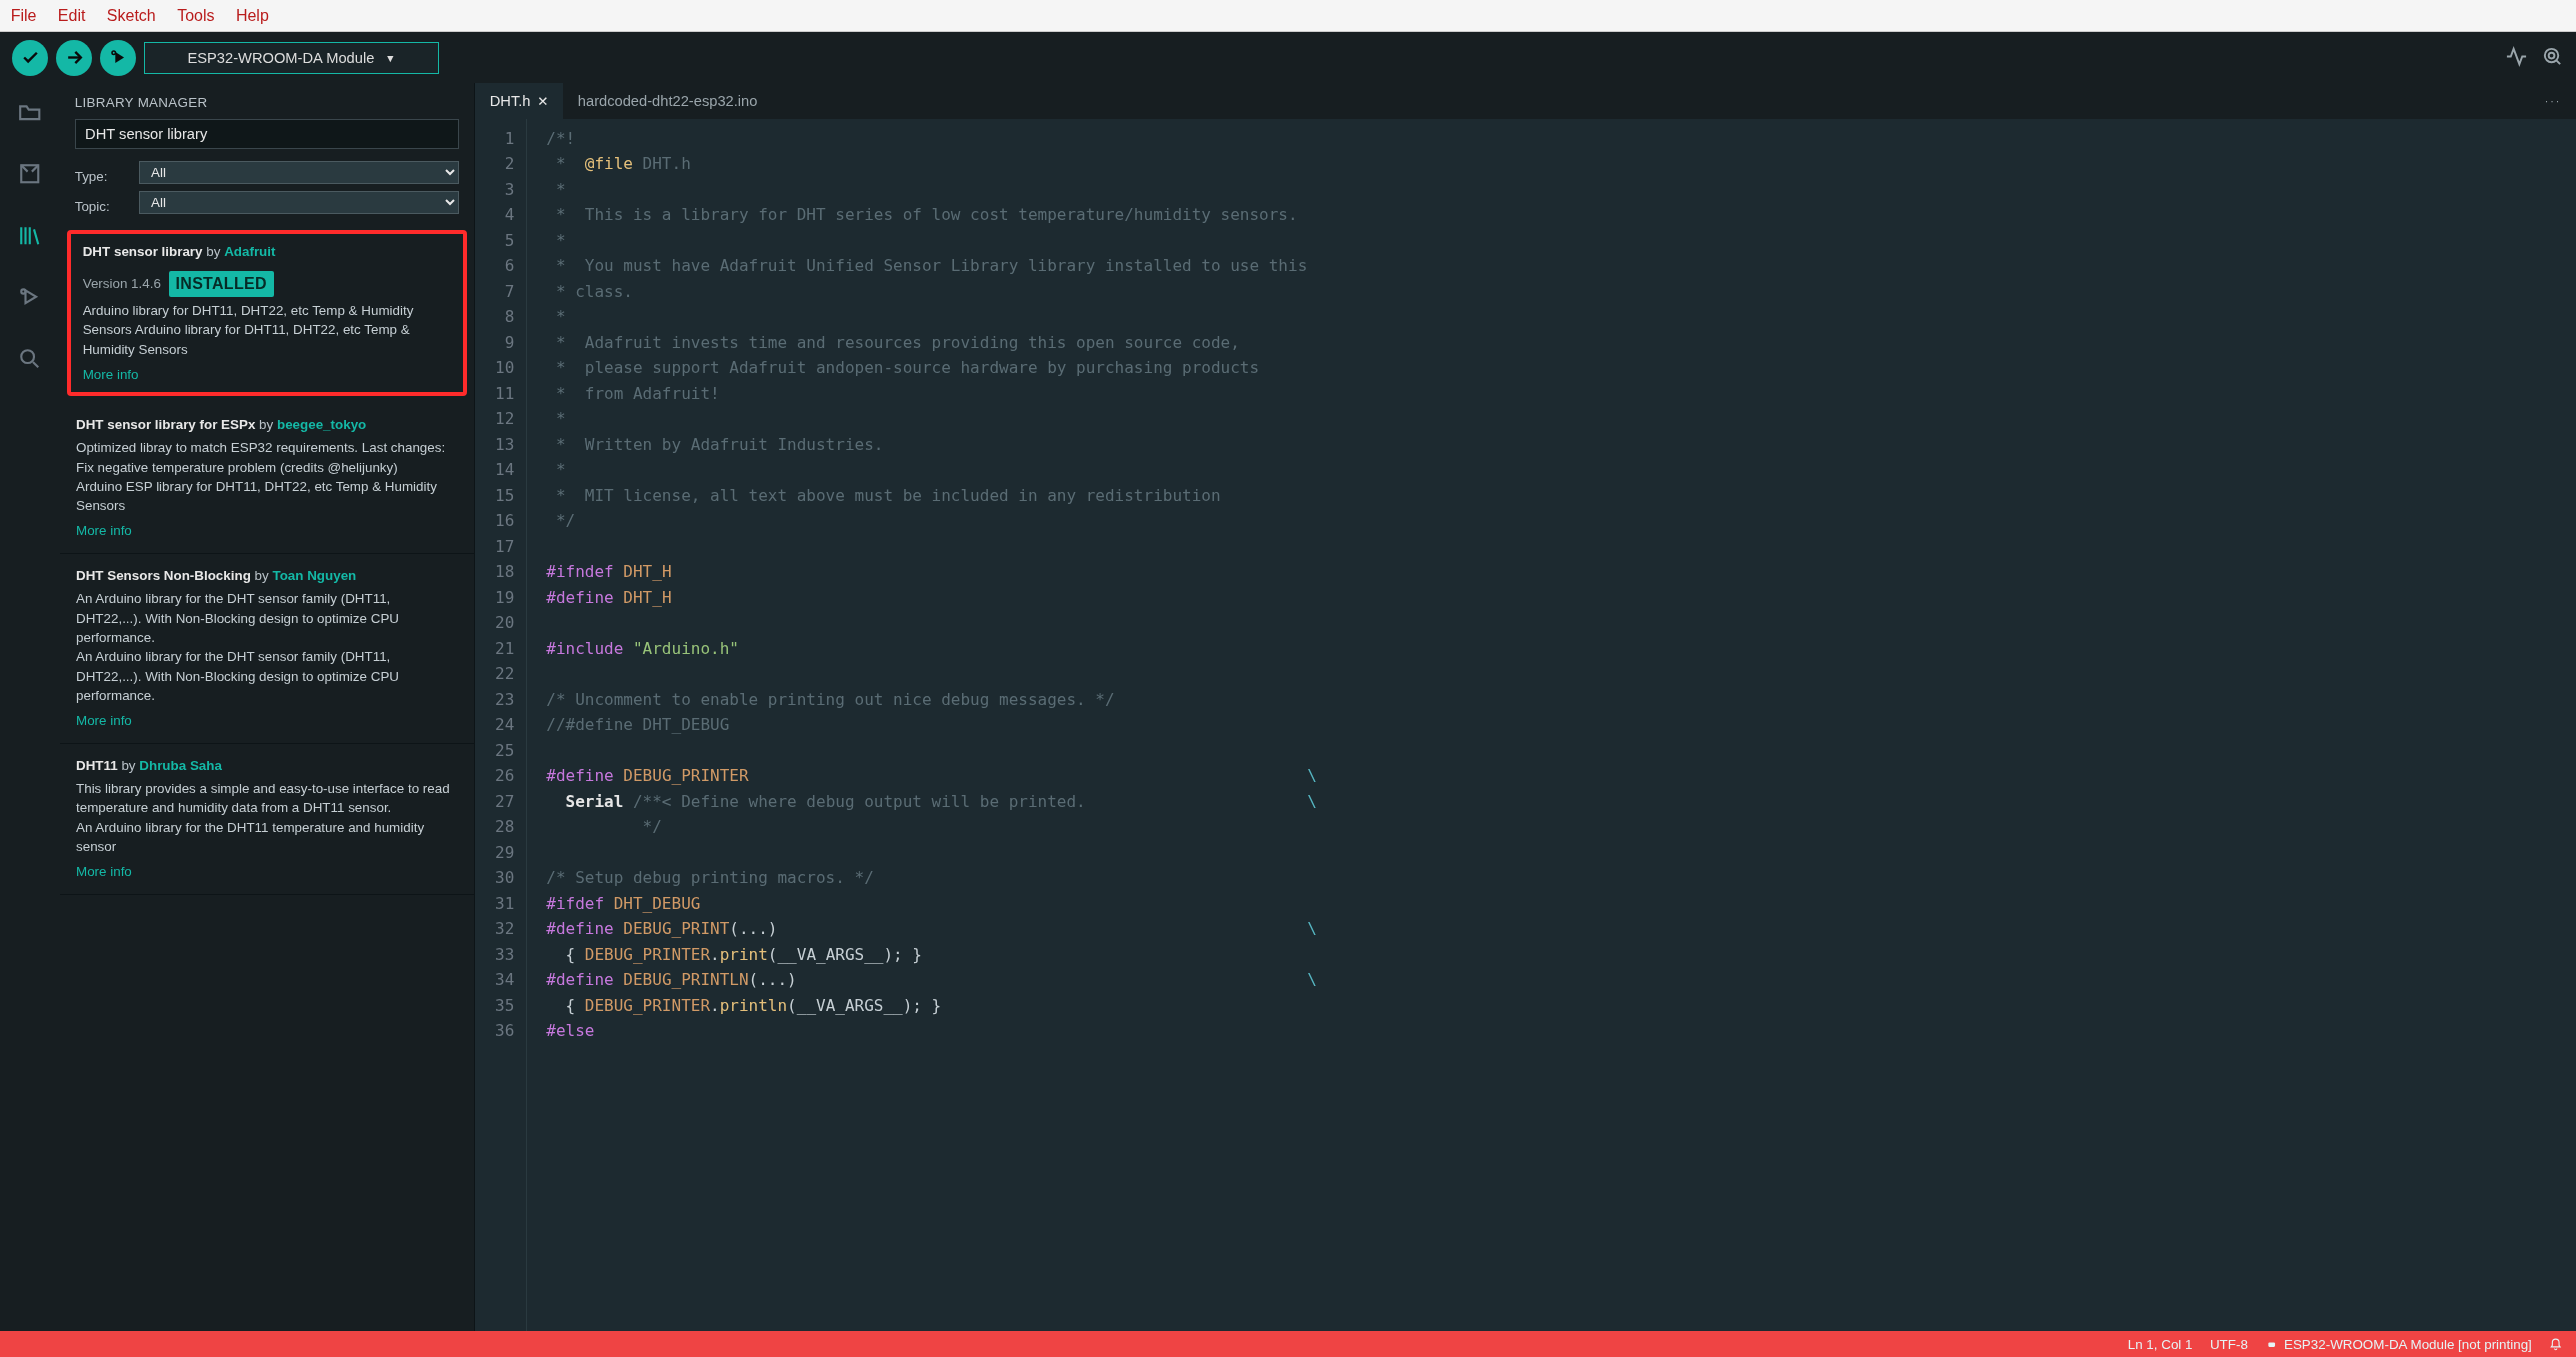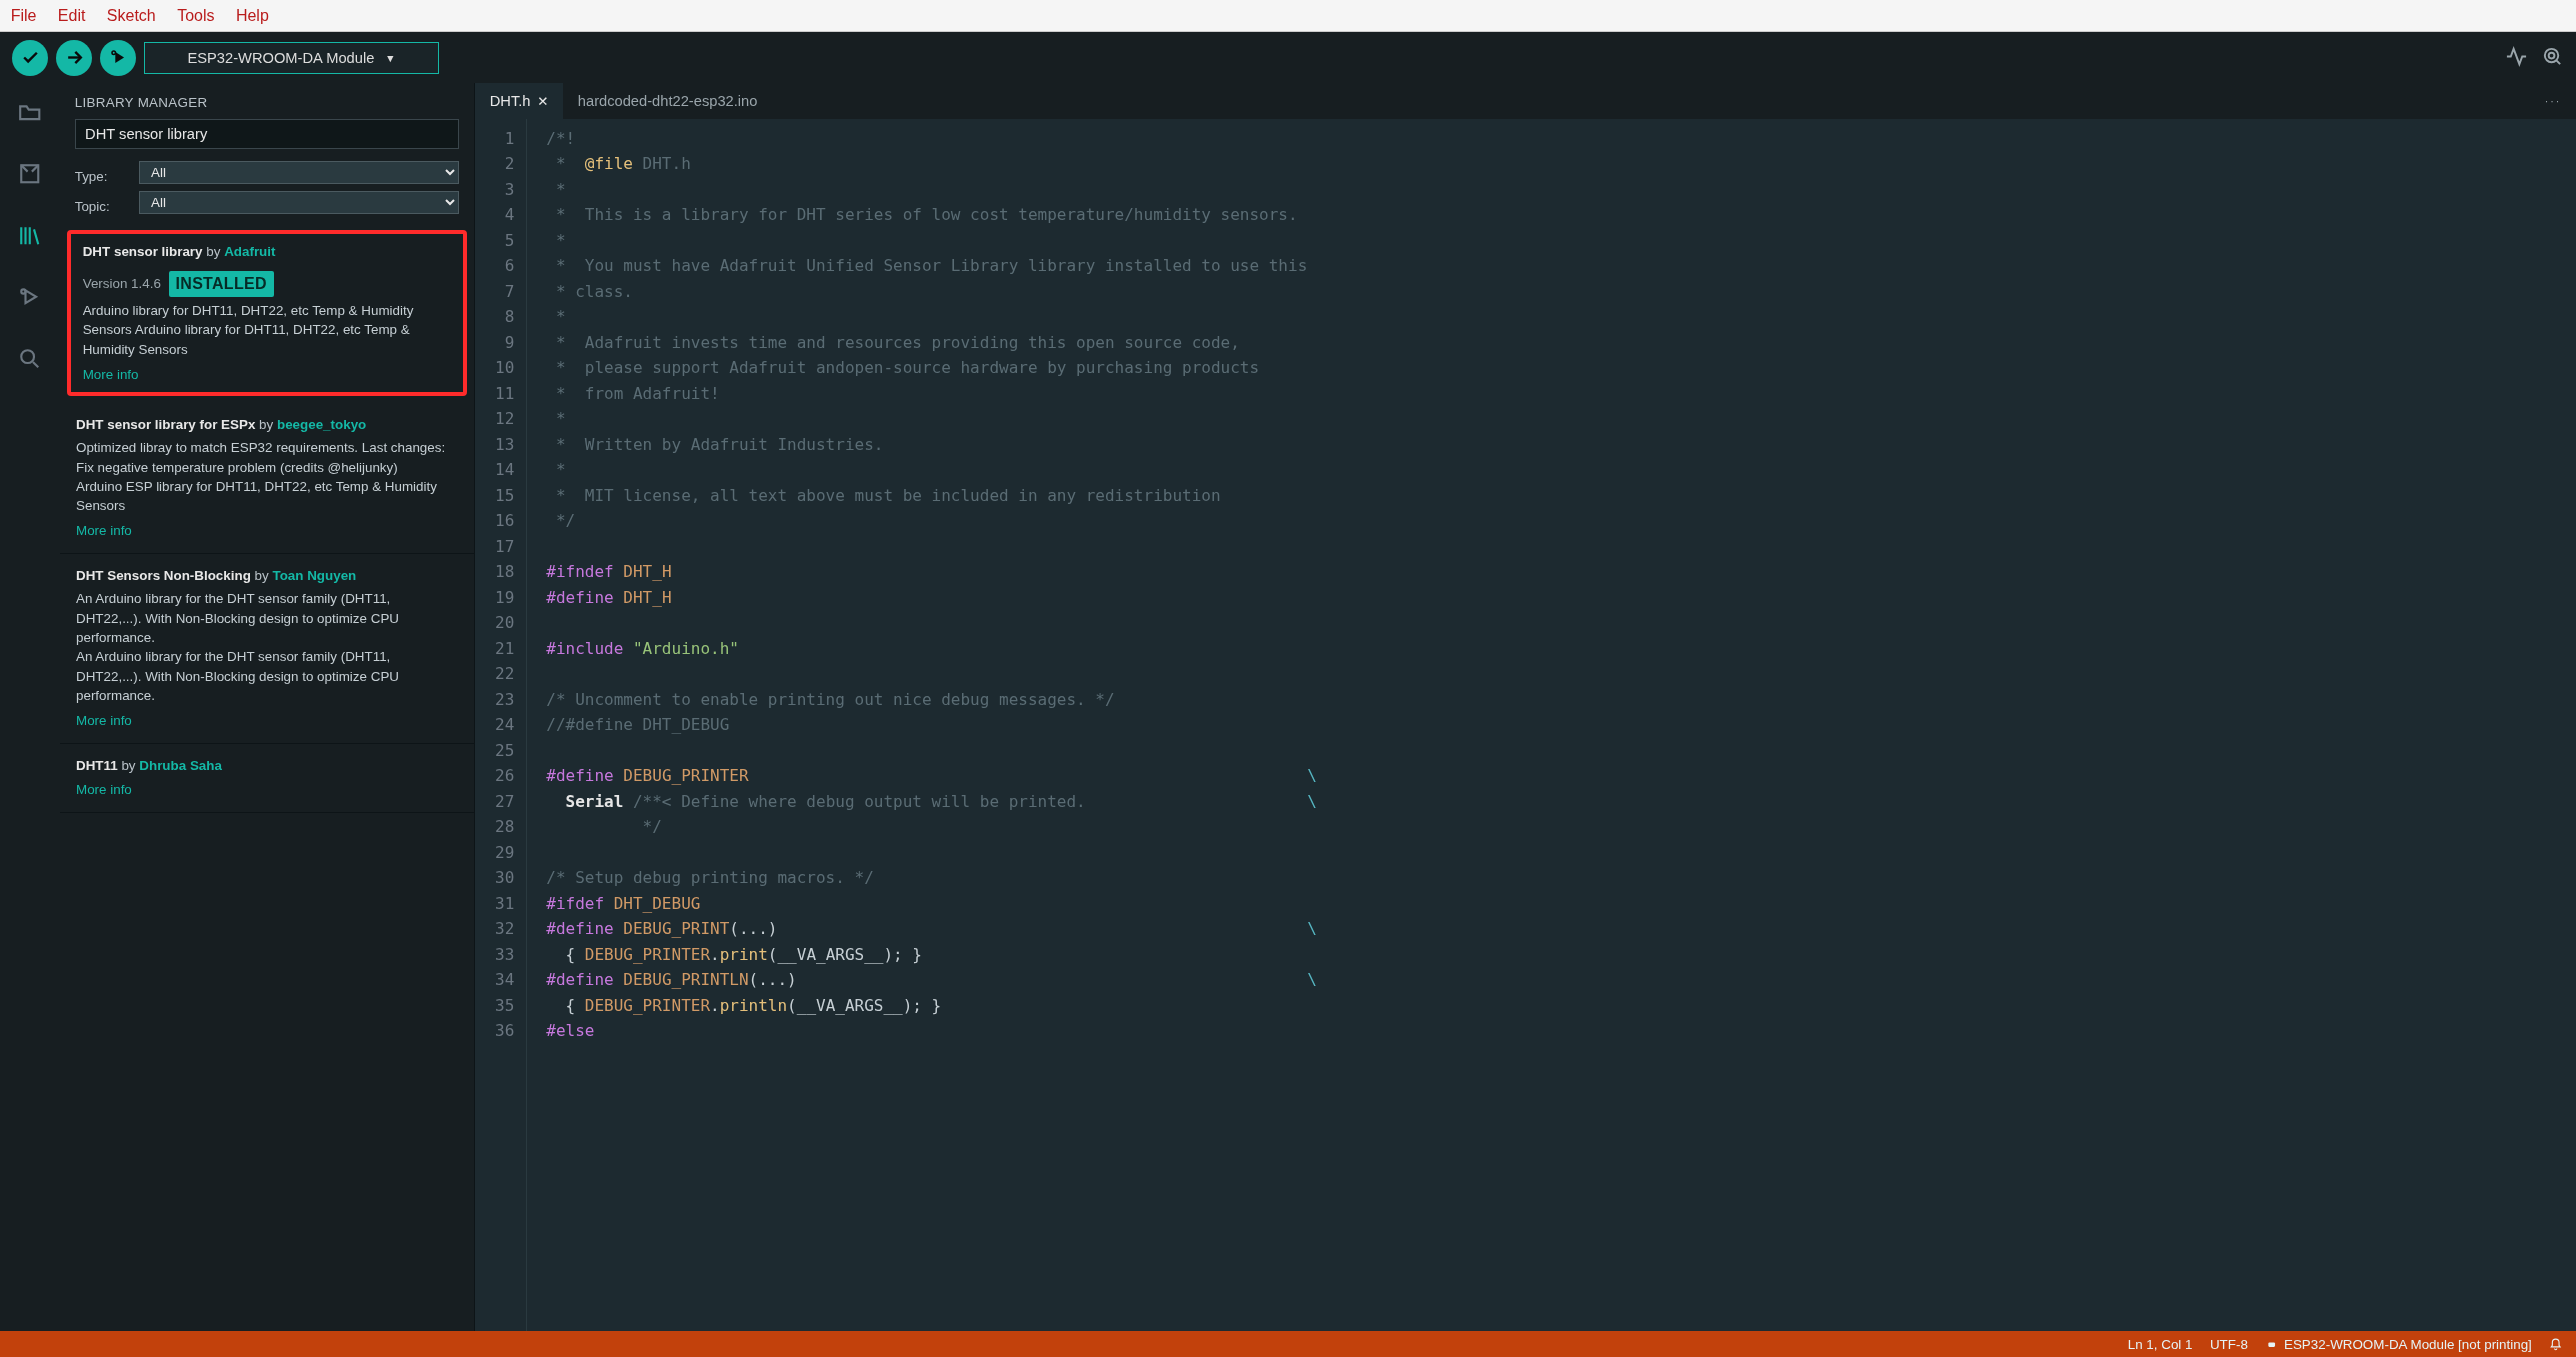--- a/index.html
+++ b/index.html
@@ -44,21 +44,21 @@
 .code-area { flex: 1; display: flex; overflow: auto; font-family: "Menlo","Consolas",monospace; font-size: 16px; line-height: 25.5px; }
 .gutter { background: #1d2a30; color: #6b7680; text-align: right; padding: 6.7px 12px 6.7px 20px; user-select: none; border-right: 0.7px solid #2a3a40; }
 .code { padding: 6.7px 19px; white-space: pre; color: #c6cfd4; }
 .c-comment { color: #5a6c74; }
 .c-keyword { color: #c678dd; }
 .c-macro { color: #e5c07b; }
 .c-string { color: #98c379; }
 .c-ident { color: #d19a66; }
 .c-escape { color: #56b6c2; }
 .c-bold { color: #e6e6e6; font-weight: 600; }
-.statusbar { height: 27px; background: #c2410c; color: #e6f3f5; display: flex; align-items: center; justify-content: flex-end; padding: 0 13.4px; gap: 17.4px; font-size: 13.4px; }
+.statusbar { height: 27px; background: #ef4444; color: #e6f3f5; display: flex; align-items: center; justify-content: flex-end; padding: 0 13.4px; gap: 17.4px; font-size: 13.4px; }
 .statusbar .sb-item { display: flex; align-items: center; gap: 5.4px; }
 .statusbar svg { width: 13.4px; height: 13.4px; }
 </style>
 </head>
 <body>
 
 <div class="menubar">
   <span>File</span>
   <span>Edit</span>
   <span>Sketch</span>
@@ -163,20 +163,21 @@
           <div class="lib-desc">Optimized libray to match ESP32 requirements. Last changes: Fix negative temperature problem (credits @helijunky)<br>Arduino ESP library for DHT11, DHT22, etc Temp &amp; Humidity Sensors</div>
           <div class="more-info">More info</div>
         </div>
         <div class="lib-item">
           <div><span class="lib-title">DHT Sensors Non-Blocking</span> <span class="lib-by">by</span> <span class="lib-author">Toan Nguyen</span></div>
           <div class="lib-desc">An Arduino library for the DHT sensor family (DHT11, DHT22,...). With Non-Blocking design to optimize CPU performance.<br>An Arduino library for the DHT sensor family (DHT11, DHT22,...). With Non-Blocking design to optimize CPU performance.</div>
           <div class="more-info">More info</div>
         </div>
         <div class="lib-item">
           <div><span class="lib-title">DHT11</span> <span class="lib-by">by</span> <span class="lib-author">Dhruba Saha</span></div>
+          <div class="lib-desc">This library provides a simple and easy-to-use interface to read temperature and humidity data from a DHT11 sensor.<br>An Arduino library for the DHT11 temperature and humidity sensor</div>
           <div class="more-info">More info</div>
         </div>
       </div>
   </div>
 
   <div class="editor-area">
     <div class="tabs">
       <div class="tab active">
         <span>DHT.h</span>
         <span class="close">✕</span>

